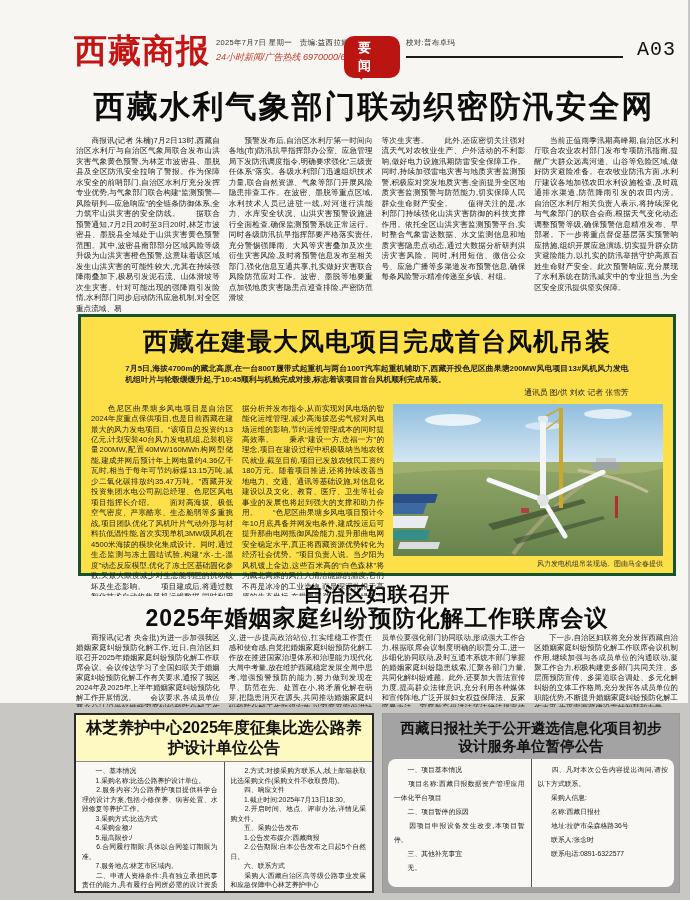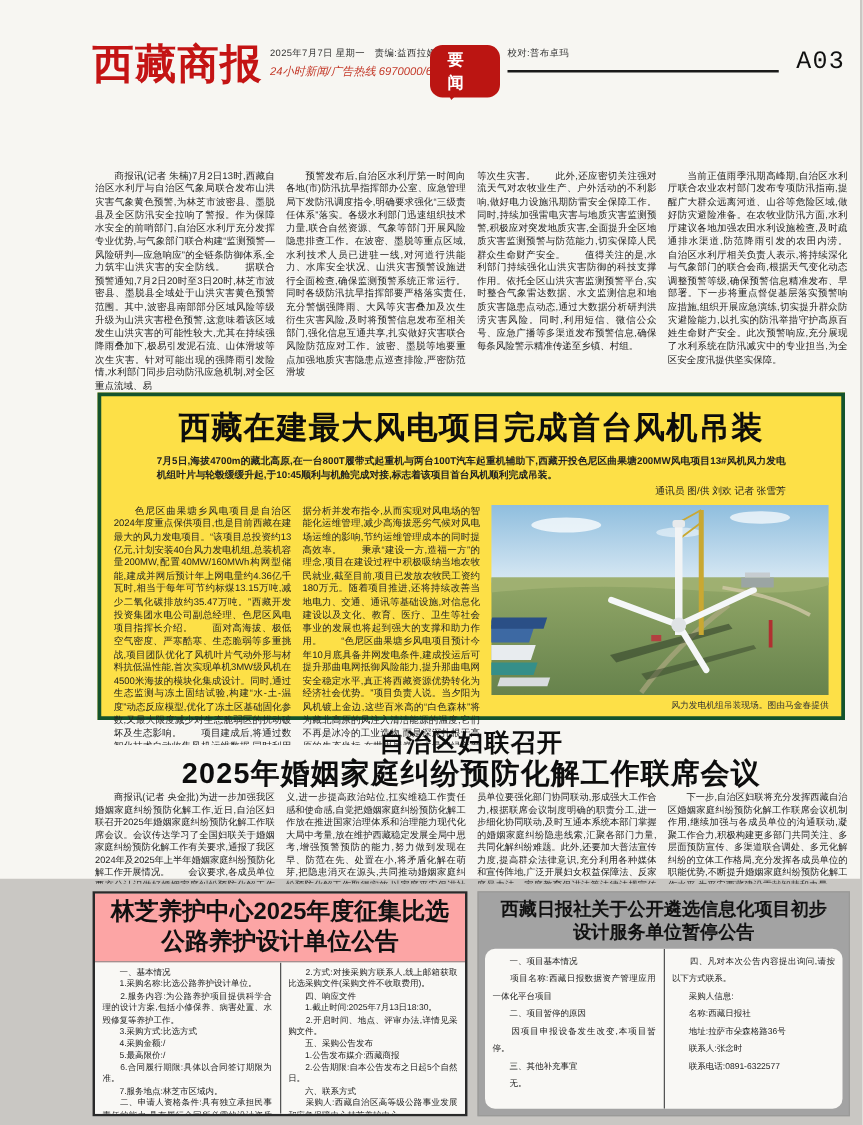--- a/index.html
+++ b/index.html
@@ -86,22 +86,22 @@
   }
   .a3-col{flex:1;font-size:7.4px;line-height:1.36;text-align:justify;color:#232323;overflow:hidden;}
   
   .notices{position:absolute;left:74px;top:713px;width:606px;height:180px;display:flex;gap:8px;}
   .notice{box-sizing:border-box;height:180px;}
   .notice-left{
     width:300px;border:2px solid #2a2a2a;background:#f4f3ef;
     display:flex;flex-direction:column;
   }
   .notice-left .notice-title{
-    background:#fca5a5;border-bottom:1px solid #888;
-    font-size:19px;font-weight:bold;text-align:center;color:#111;
+    background:#fef9c3;border-bottom:1px solid #888;
+    font-size:16px;font-weight:bold;text-align:center;color:#111;
     padding:3px 8px;line-height:1.25;
   }
   .notice-right{
     width:298px;background:#a3a3a3;border:1px solid #9a9a98;
     display:flex;flex-direction:column;padding:3px 5px 5px 5px;
   }
   .notice-right .notice-title{
     font-size:14.5px;font-weight:bold;text-align:center;color:#111;
     padding:2px 6px;line-height:1.25;
   }
@@ -129,20 +129,21 @@
         <div class="hotline">24小时新闻/广告热线 6970000/6349996</div>
       </div>
     </div>
     <div class="badge-wrap">
       <div class="badge">要闻</div>
       <div class="badge-line"></div>
     </div>
   </div>
   <div class="page-number">A03</div>
 
+  <div class="headline1">西藏水利气象部门联动织密防汛安全网</div>
   <div class="a1-columns">
     <div class="news-col">　　商报讯(记者 朱楠)7月2日13时,西藏自治区水利厅与自治区气象局联合发布山洪灾害气象黄色预警,为林芝市波密县、墨脱县及全区防汛安全拉响了警报。作为保障水安全的前哨部门,自治区水利厅充分发挥专业优势,与气象部门联合构建“监测预警—风险研判—应急响应”的全链条防御体系,全力筑牢山洪灾害的安全防线。　　据联合预警通知,7月2日20时至3日20时,林芝市波密县、墨脱县全域处于山洪灾害黄色预警范围。其中,波密县南部部分区域风险等级升级为山洪灾害橙色预警,这意味着该区域发生山洪灾害的可能性较大,尤其在持续强降雨叠加下,极易引发泥石流、山体滑坡等次生灾害。针对可能出现的强降雨引发险情,水利部门同步启动防汛应急机制,对全区重点流域、易</div>
     <div class="news-col">　　预警发布后,自治区水利厅第一时间向各地(市)防汛抗旱指挥部办公室、应急管理局下发防汛调度指令,明确要求强化“三级责任体系”落实。各级水利部门迅速组织技术力量,联合自然资源、气象等部门开展风险隐患排查工作。在波密、墨脱等重点区域,水利技术人员已进驻一线,对河道行洪能力、水库安全状况、山洪灾害预警设施进行全面检查,确保监测预警系统正常运行。　　同时各级防汛抗旱指挥部要严格落实责任,充分警惕强降雨、大风等灾害叠加及次生衍生灾害风险,及时将预警信息发布至相关部门,强化信息互通共享,扎实做好灾害联合风险防范应对工作。波密、墨脱等地要重点加强地质灾害隐患点巡查排险,严密防范滑坡</div>
     <div class="news-col">等次生灾害。　　此外,还应密切关注强对流天气对农牧业生产、户外活动的不利影响,做好电力设施汛期防雷安全保障工作。同时,持续加强雷电灾害与地质灾害监测预警,积极应对突发地质灾害,全面提升全区地质灾害监测预警与防范能力,切实保障人民群众生命财产安全。　　值得关注的是,水利部门持续强化山洪灾害防御的科技支撑作用。依托全区山洪灾害监测预警平台,实时整合气象雷达数据、水文监测信息和地质灾害隐患点动态,通过大数据分析研判洪涝灾害风险。同时,利用短信、微信公众号、应急广播等多渠道发布预警信息,确保每条风险警示精准传递至乡镇、村组。</div>
     <div class="news-col">　　当前正值雨季汛期高峰期,自治区水利厅联合农业农村部门发布专项防汛指南,提醒广大群众远离河道、山谷等危险区域,做好防灾避险准备。在农牧业防汛方面,水利厅建议各地加强农田水利设施检查,及时疏通排水渠道,防范降雨引发的农田内涝。　　自治区水利厅相关负责人表示,将持续深化与气象部门的联合会商,根据天气变化动态调整预警等级,确保预警信息精准发布、早部署。下一步将重点督促基层落实预警响应措施,组织开展应急演练,切实提升群众防灾避险能力,以扎实的防汛举措守护高原百姓生命财产安全。此次预警响应,充分展现了水利系统在防汛减灾中的专业担当,为全区安全度汛提供坚实保障。</div>
   </div>
 
   <div class="redbox">
     <div class="headline2">西藏在建最大风电项目完成首台风机吊装</div>
     <div class="lead">7月5日,海拔4700m的藏北高原,在一台800T履带式起重机与两台100T汽车起重机辅助下,西藏开投色尼区曲果塘200MW风电项目13#风机风力发电机组叶片与轮毂缓缓升起,于10:45顺利与机舱完成对接,标志着该项目首台风机顺利完成吊装。</div>

